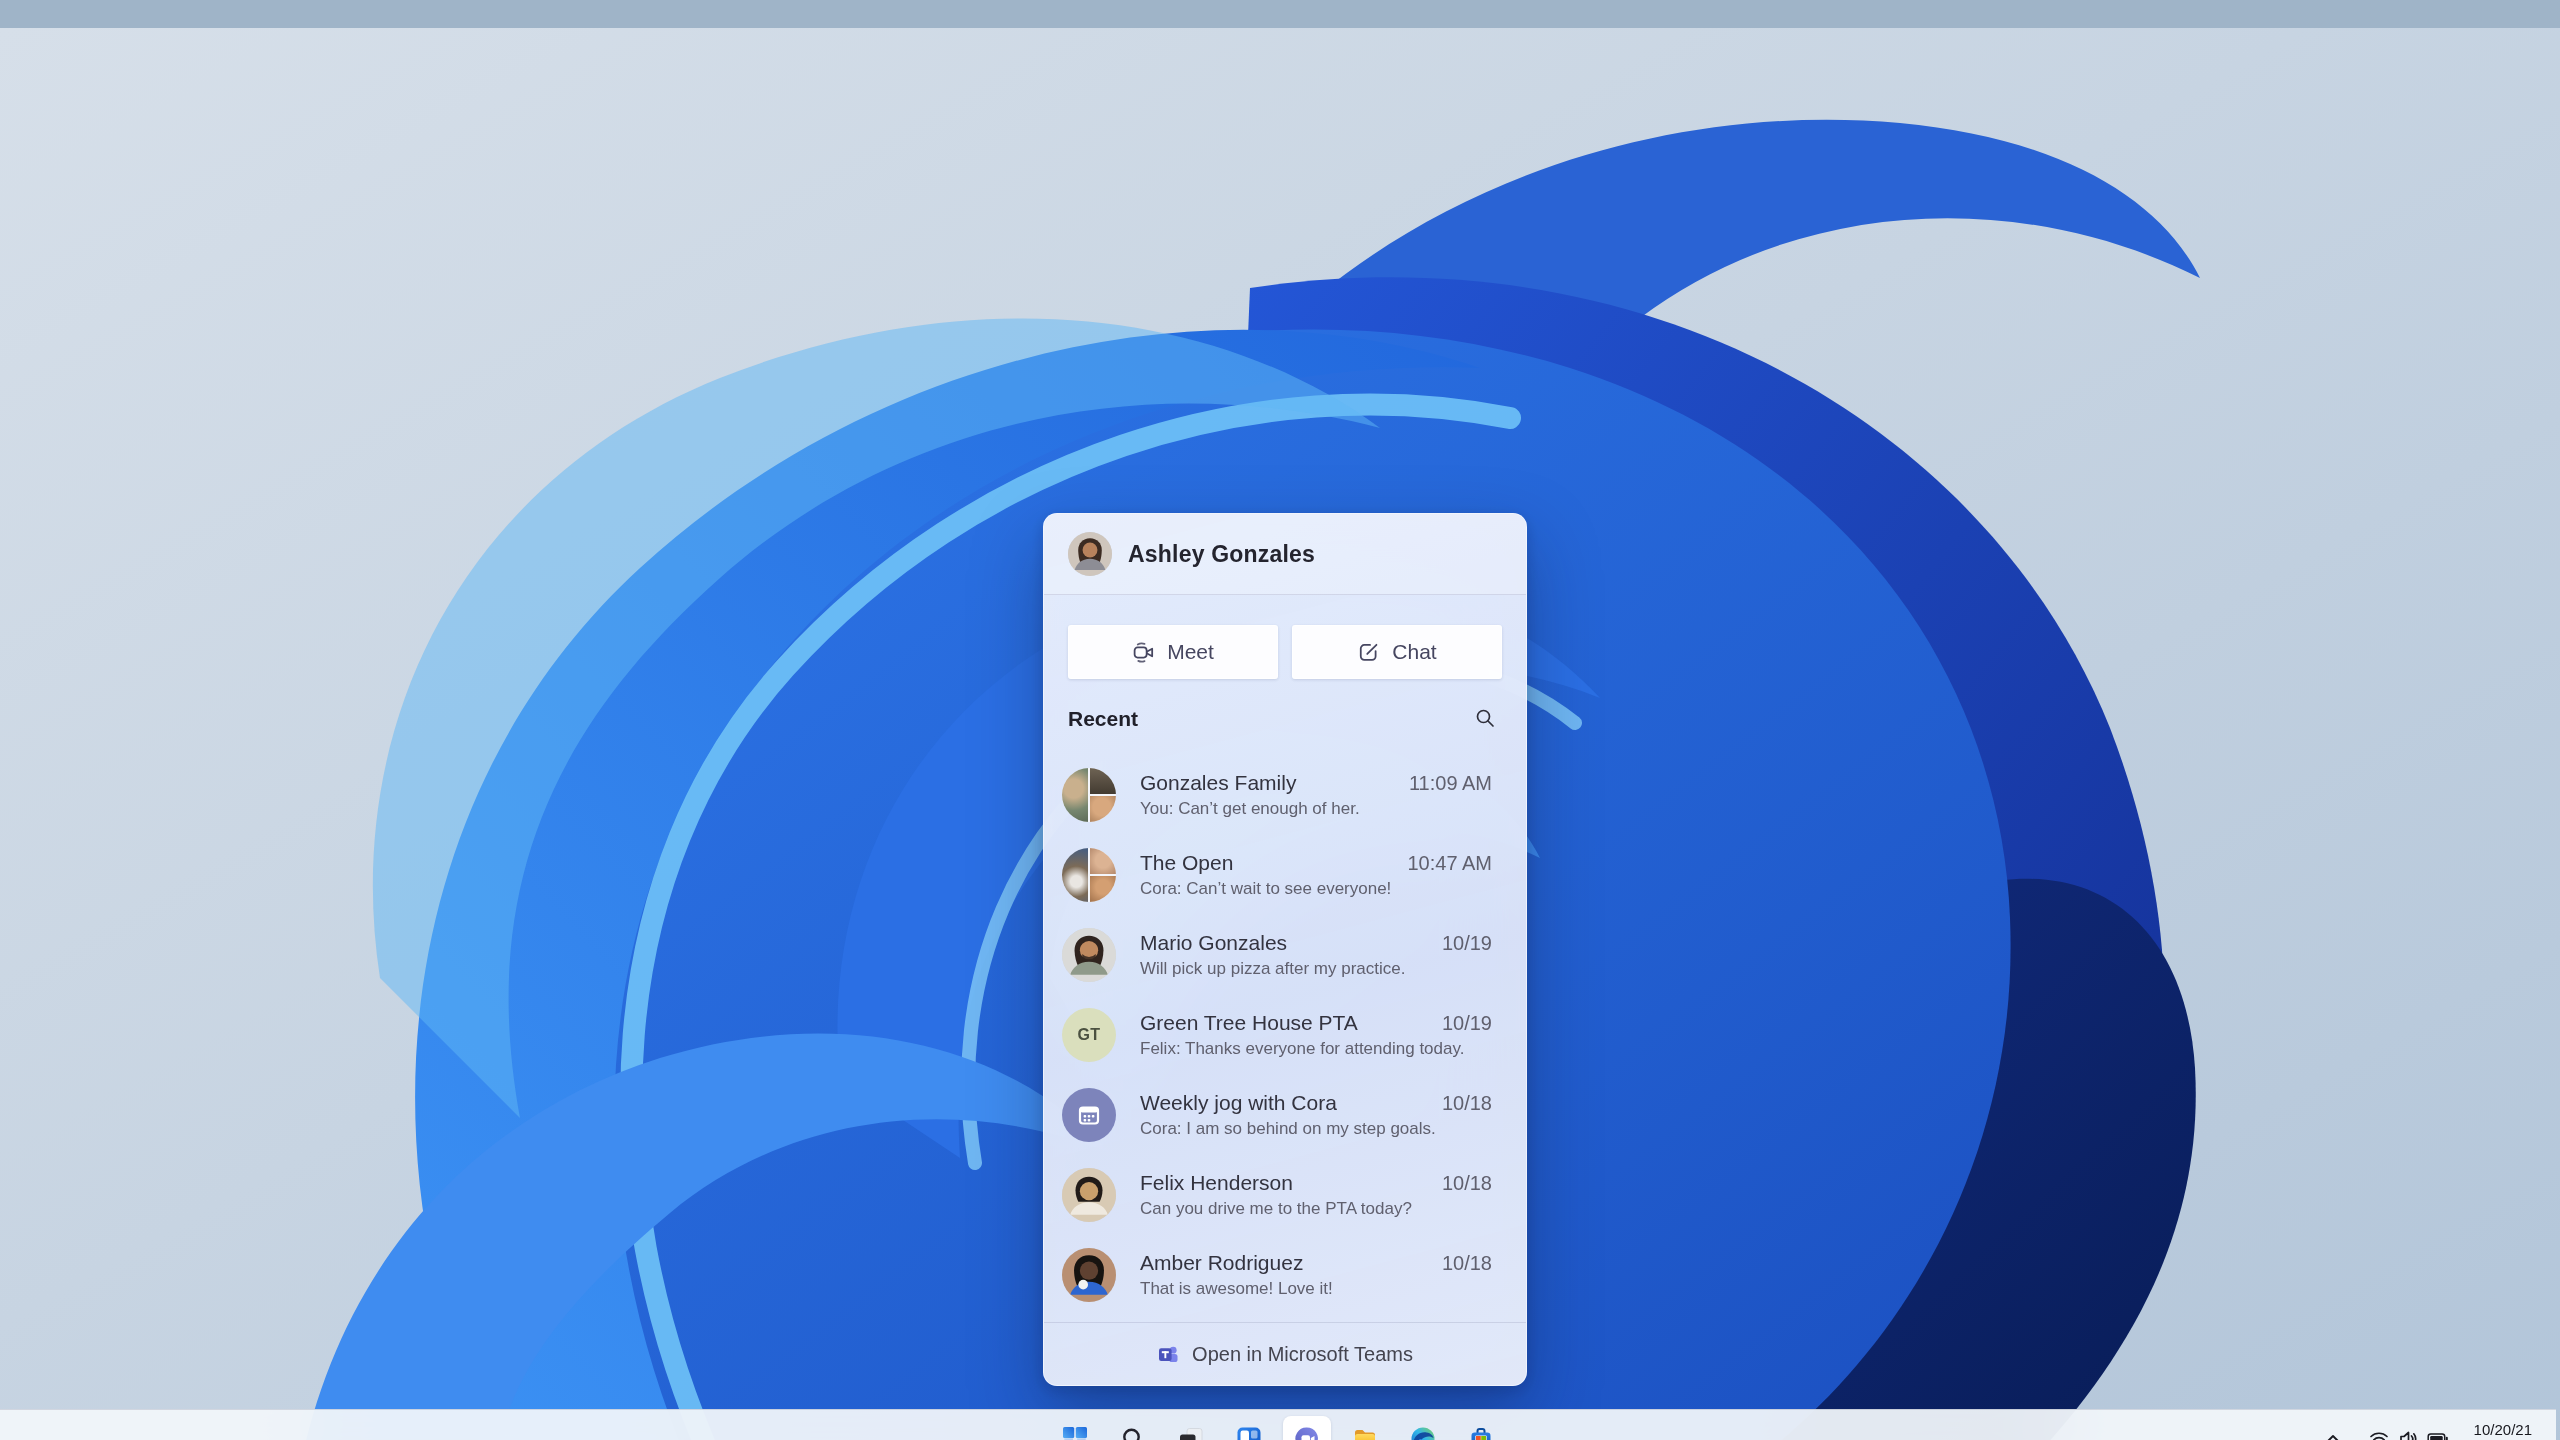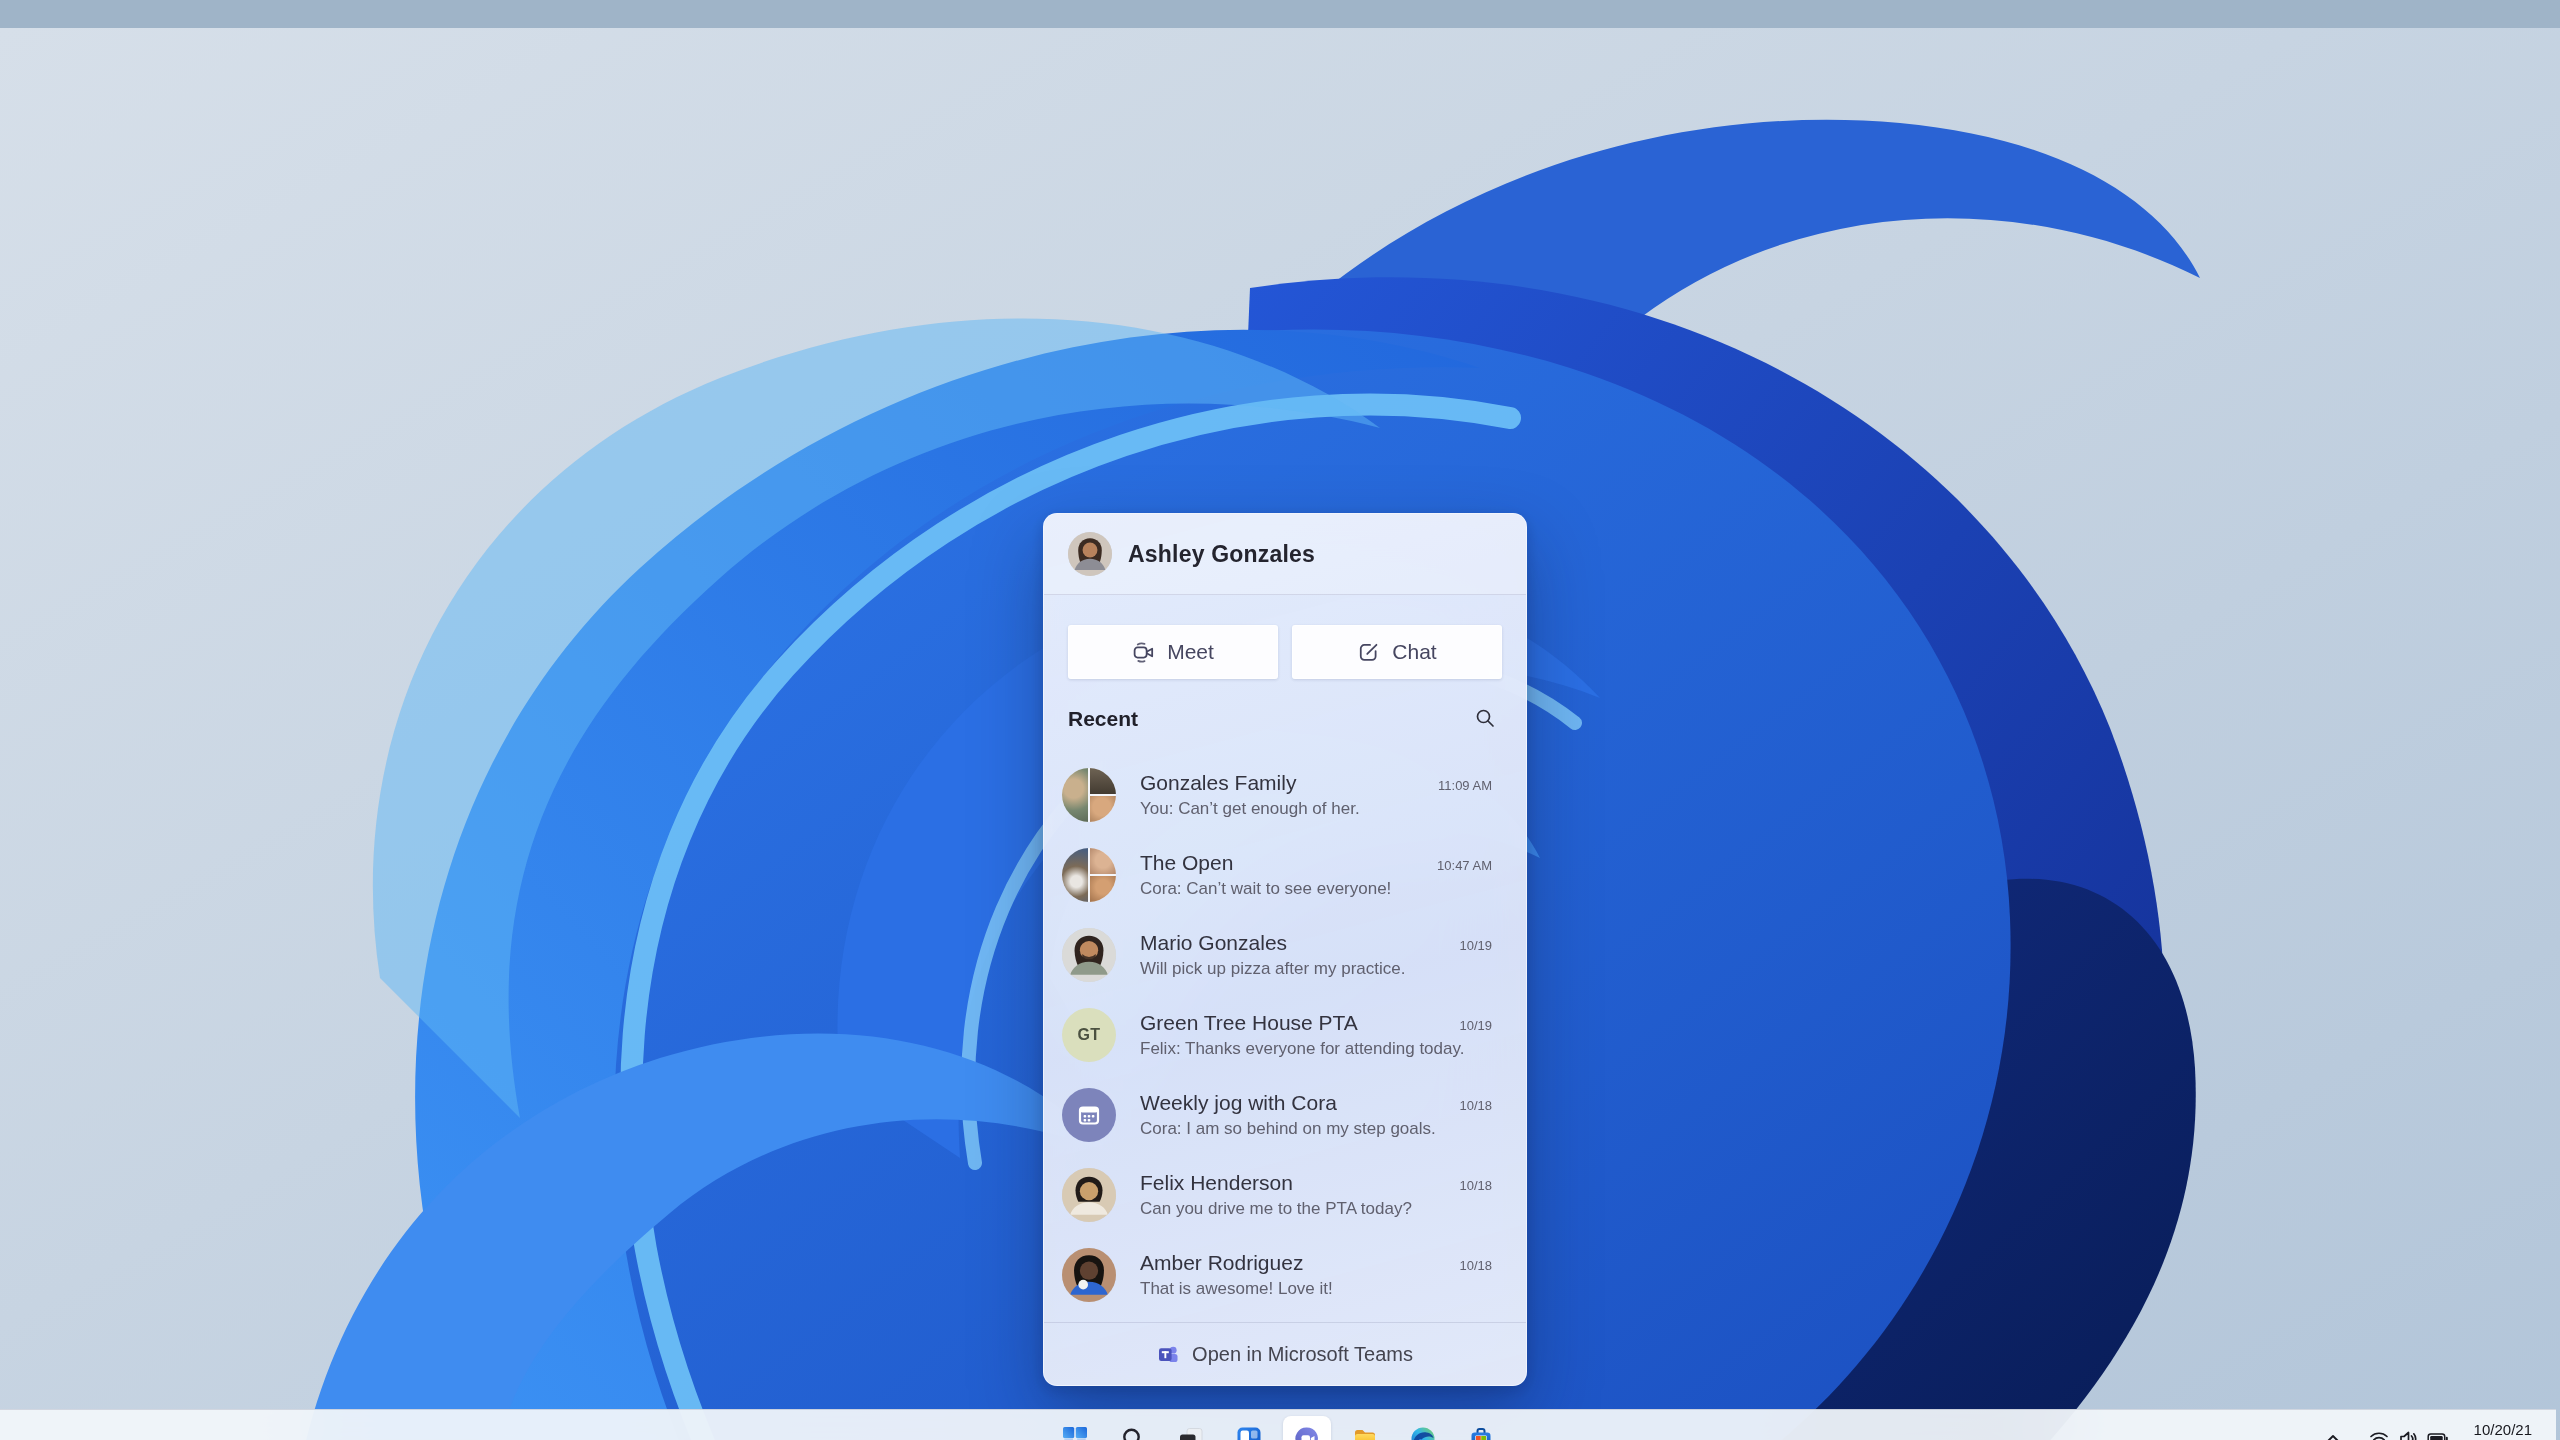--- a/index.html
+++ b/index.html
@@ -65,21 +65,21 @@
   .icon-btn{background:none;border:none;padding:0;cursor:pointer;display:flex;align-items:center;}
 
   .recent-list{list-style:none;margin:0;padding:14px 0 0 0;flex:1;overflow:hidden;}
   .recent-item{
     height:80px;display:flex;align-items:center;gap:24px;
     padding:0 34px 0 18px;cursor:pointer;
   }
   .item-meta{flex:1;min-width:0;display:flex;flex-direction:column;gap:4px;}
   .item-row1{display:flex;align-items:baseline;}
   .item-name{flex:1;font-size:21px;color:#33333f;white-space:nowrap;}
-  .item-time{font-size:13px;color:#60606e;margin-left:12px;flex:none;}
+  .item-time{font-size:20px;color:#60606e;margin-left:12px;flex:none;}
   .item-preview{font-size:17px;color:#60606e;white-space:nowrap;}
 
   .flyout-footer{
     flex:none;height:62px;border-top:1px solid rgba(70,70,110,0.14);
     display:flex;align-items:center;justify-content:center;
   }
   .footer-btn{
     background:none;border:none;display:flex;align-items:center;gap:12px;
     font-family:inherit;font-size:20px;color:#44444f;cursor:pointer;
   }

